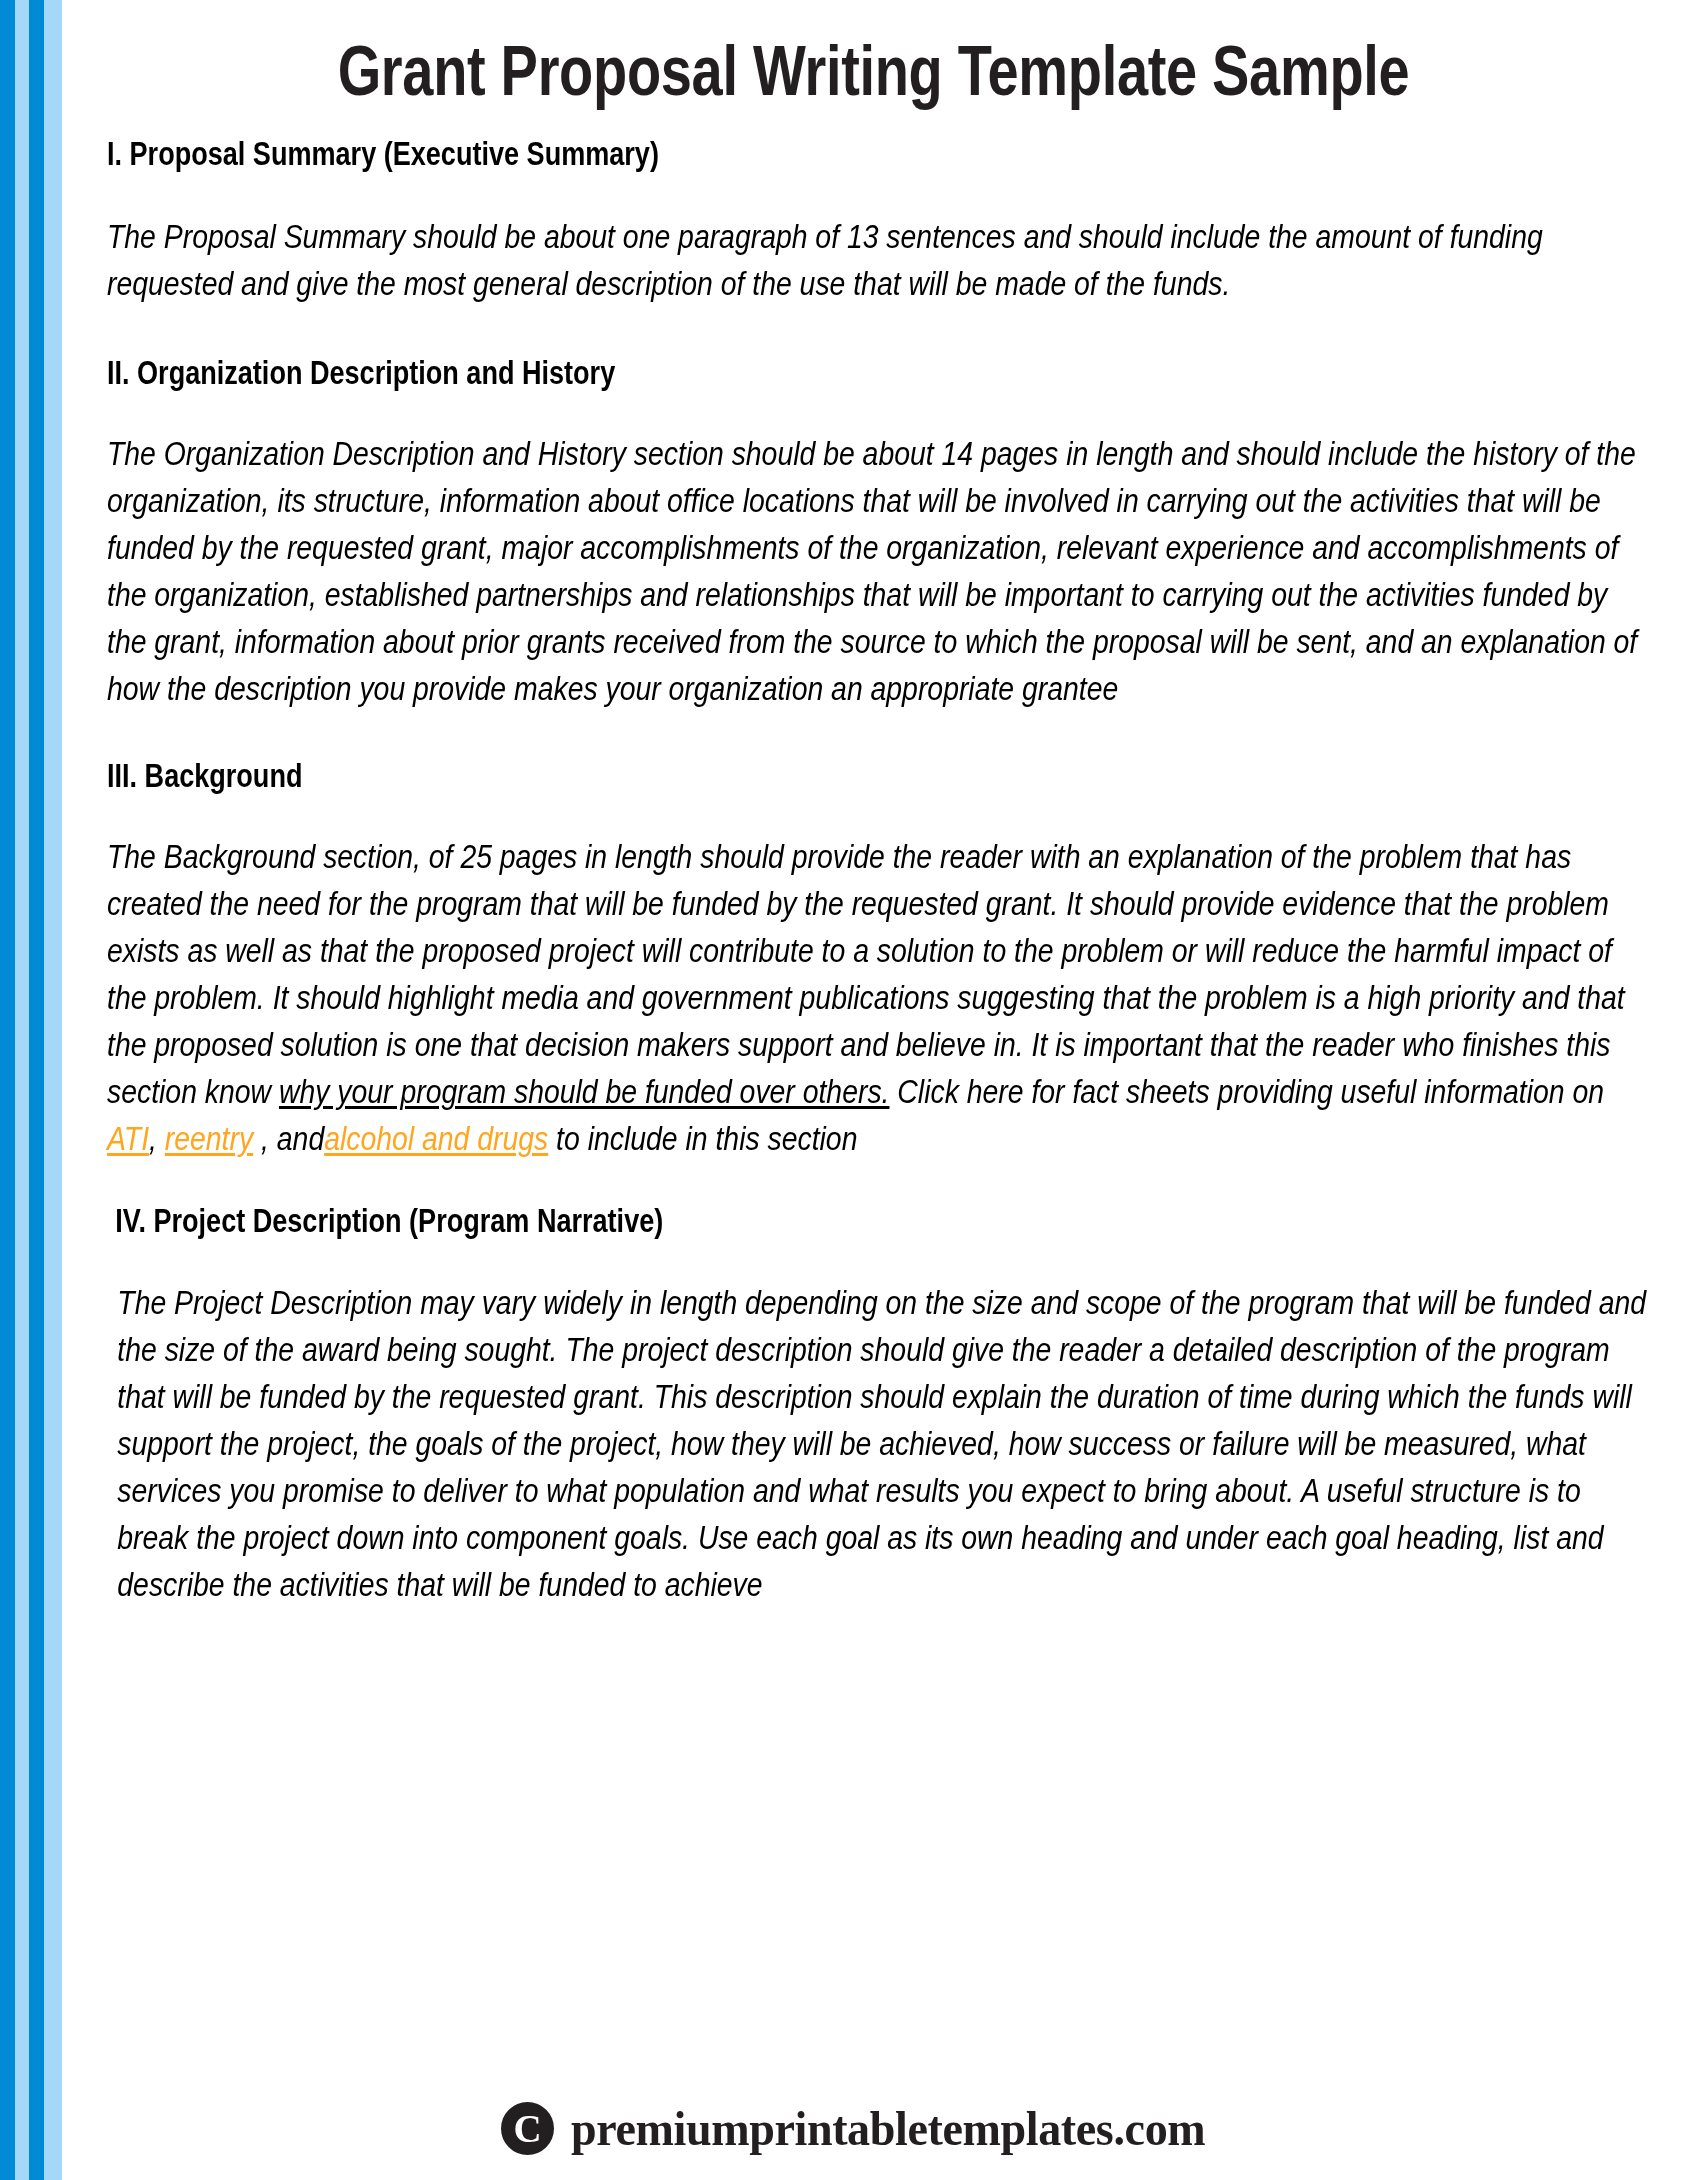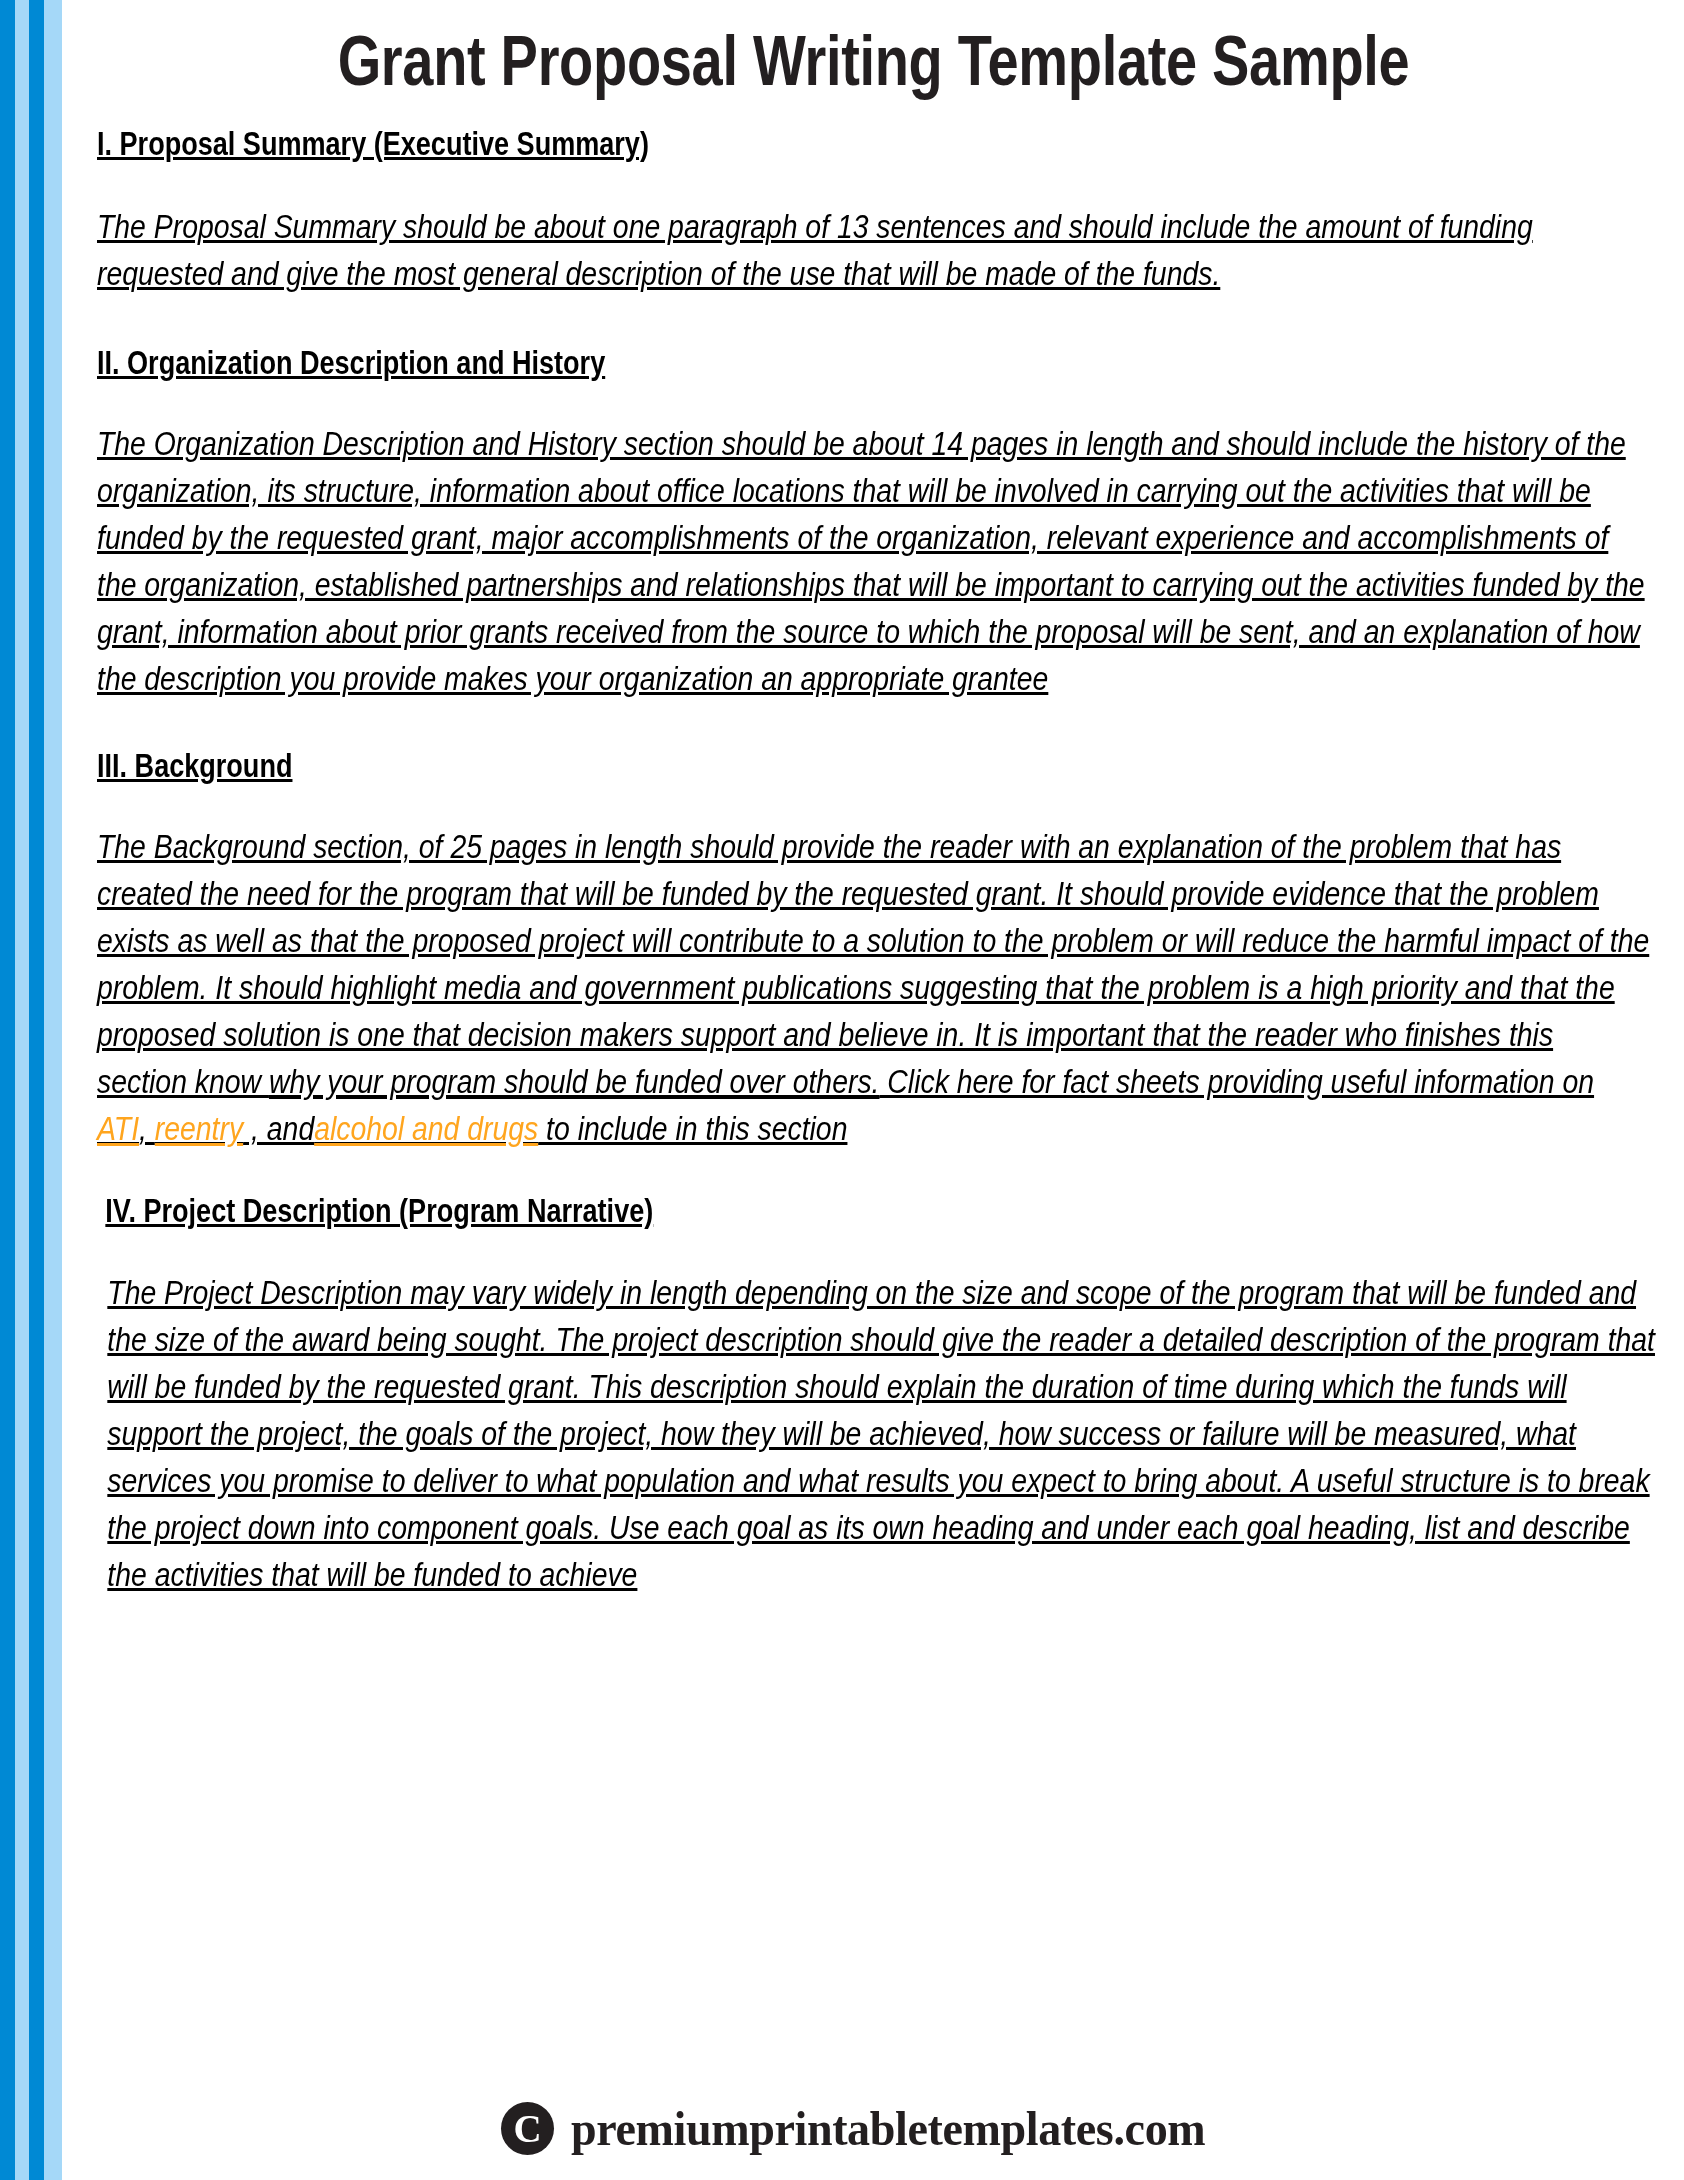--- a/index.html
+++ b/index.html
@@ -30,41 +30,40 @@
   .stripe-d { width: 18px; background: #A5D8F8; }
 
   
   .page {
     position: absolute;
     left: 62px;
     top: 0;
     width: 1623px;
     height: 2181px;
     box-sizing: border-box;
-    padding: 4px;
+    padding: 14px;
   }
 
   .doc-title {
     margin: 0;
     padding: 20.4px 0 0 0;
     text-align: center;
     font-family: "Liberation Sans Narrow", "Liberation Sans", sans-serif;
     font-weight: bold;
     font-size: 70px;
     line-height: 1.08;
     letter-spacing: -0.4px;
     color: #231F20;
     transform: scaleX(0.80);
     transform-origin: center top;
     white-space: nowrap;
   }
 
   .content {
     padding: 0 31px 0 31px;
-    text-decoration: underline;
   }
 
   .section { margin: 0; }
 
   .section-heading {
     font-family: "Liberation Sans", sans-serif;
     font-weight: bold;
     font-size: 33px;
     line-height: 1.1;
     color: #000000;

